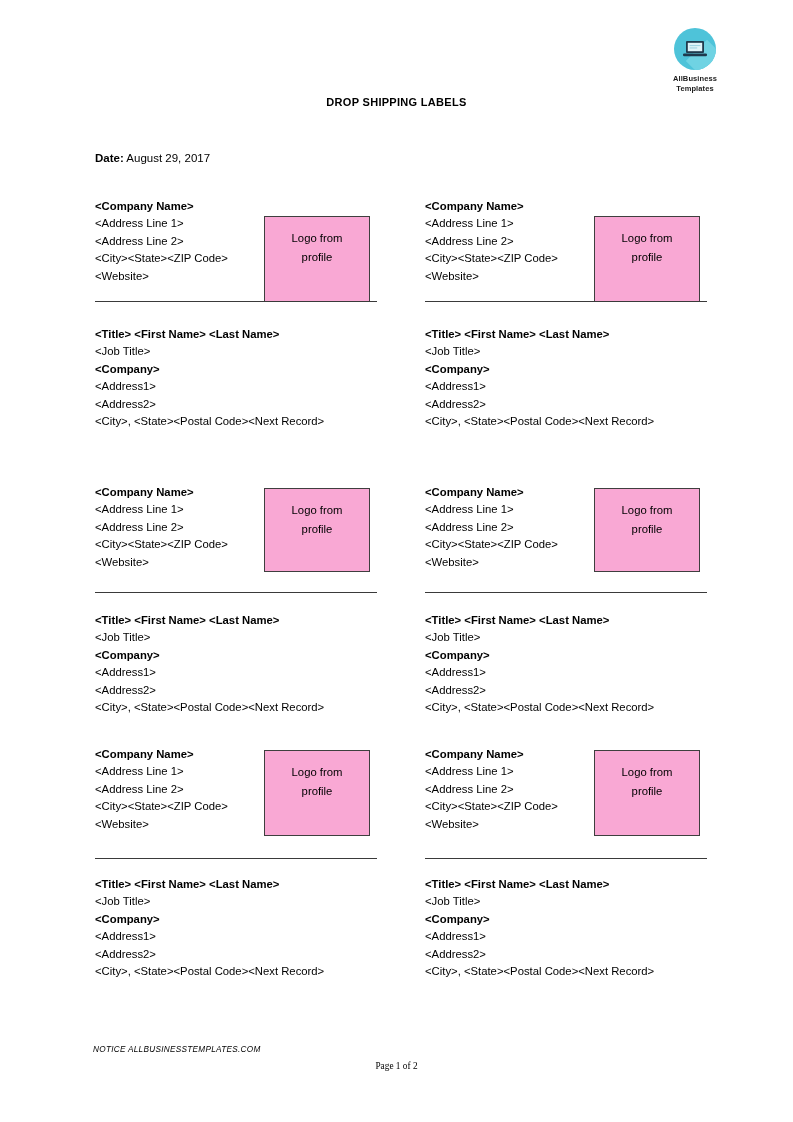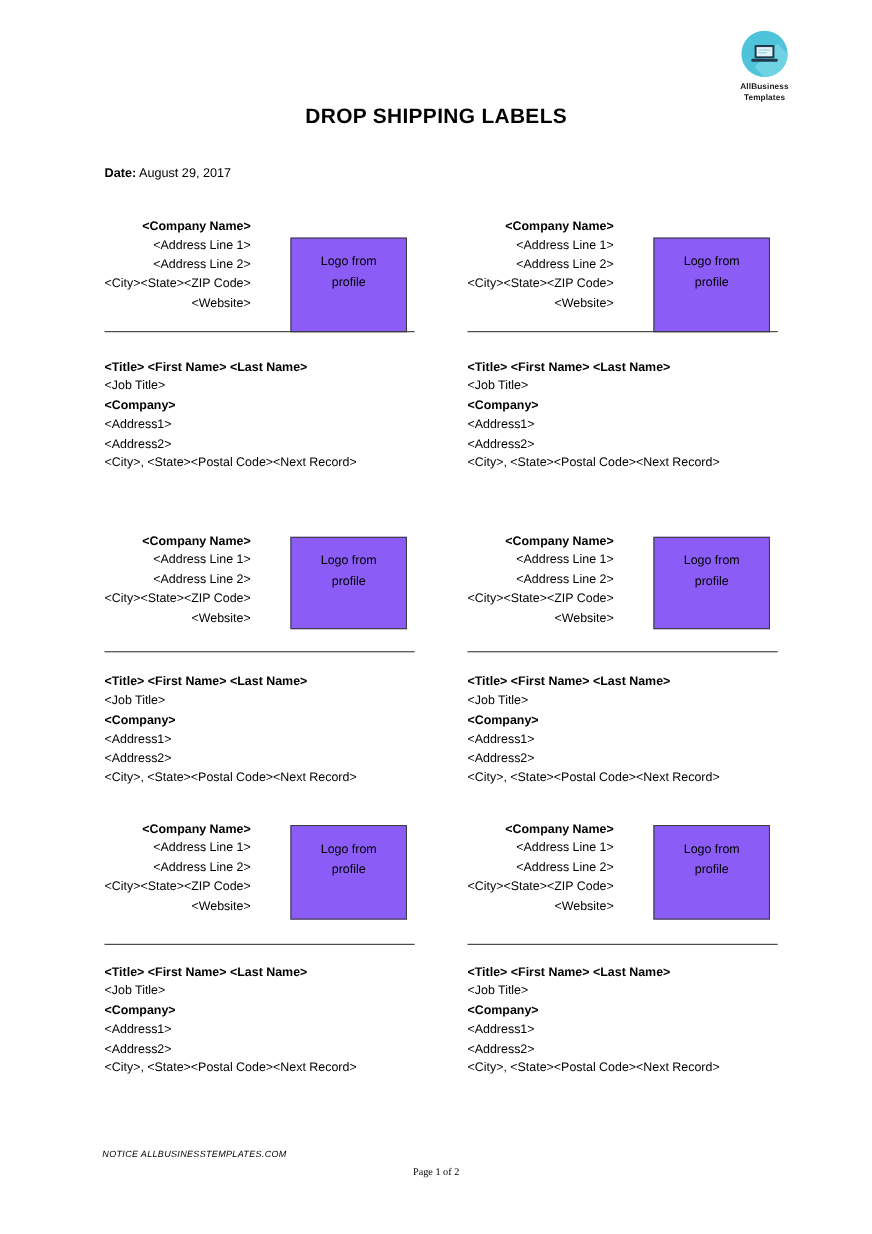--- a/index.html
+++ b/index.html
@@ -56,21 +56,21 @@
     letter-spacing: 0.1px;
   }
 
   
   .doc-title {
     position: absolute;
     top: 96px;
     left: 0;
     width: 793px;
     text-align: center;
-    font-size: 19px;
+    font-size: 11px;
     font-weight: bold;
     letter-spacing: 0.3px;
   }
 
   
   .date-line {
     position: absolute;
     top: 152px;
     left: 95px;
     font-size: 11.5px;
@@ -106,29 +106,28 @@
     position: relative;
     height: 104px;
   }
   .sender-lines {
     position: absolute;
     top: 0;
     left: 0;
     font-size: 11.3px;
     line-height: 17.4px;
     white-space: nowrap;
-    text-align: right;
   }
   .sender-lines .b { font-weight: bold; }
 
   .logo-box {
     position: absolute;
     box-sizing: border-box;
     border: 1px solid #3f3f3f;
-    background: #8b5cf6;
+    background: #f9a8d4;
     font-size: 11.3px;
     line-height: 19px;
     text-align: center;
     padding-top: 12px;
   }
   .lb-a { left: 169px; top: 18px;  width: 106px; height: 86px; }
   .lb-b { left: 169px; top: 4px;   width: 106px; height: 84px; }
   .lb-c { left: 169px; top: 4px;   width: 106px; height: 86px; }
 
   .rule {

